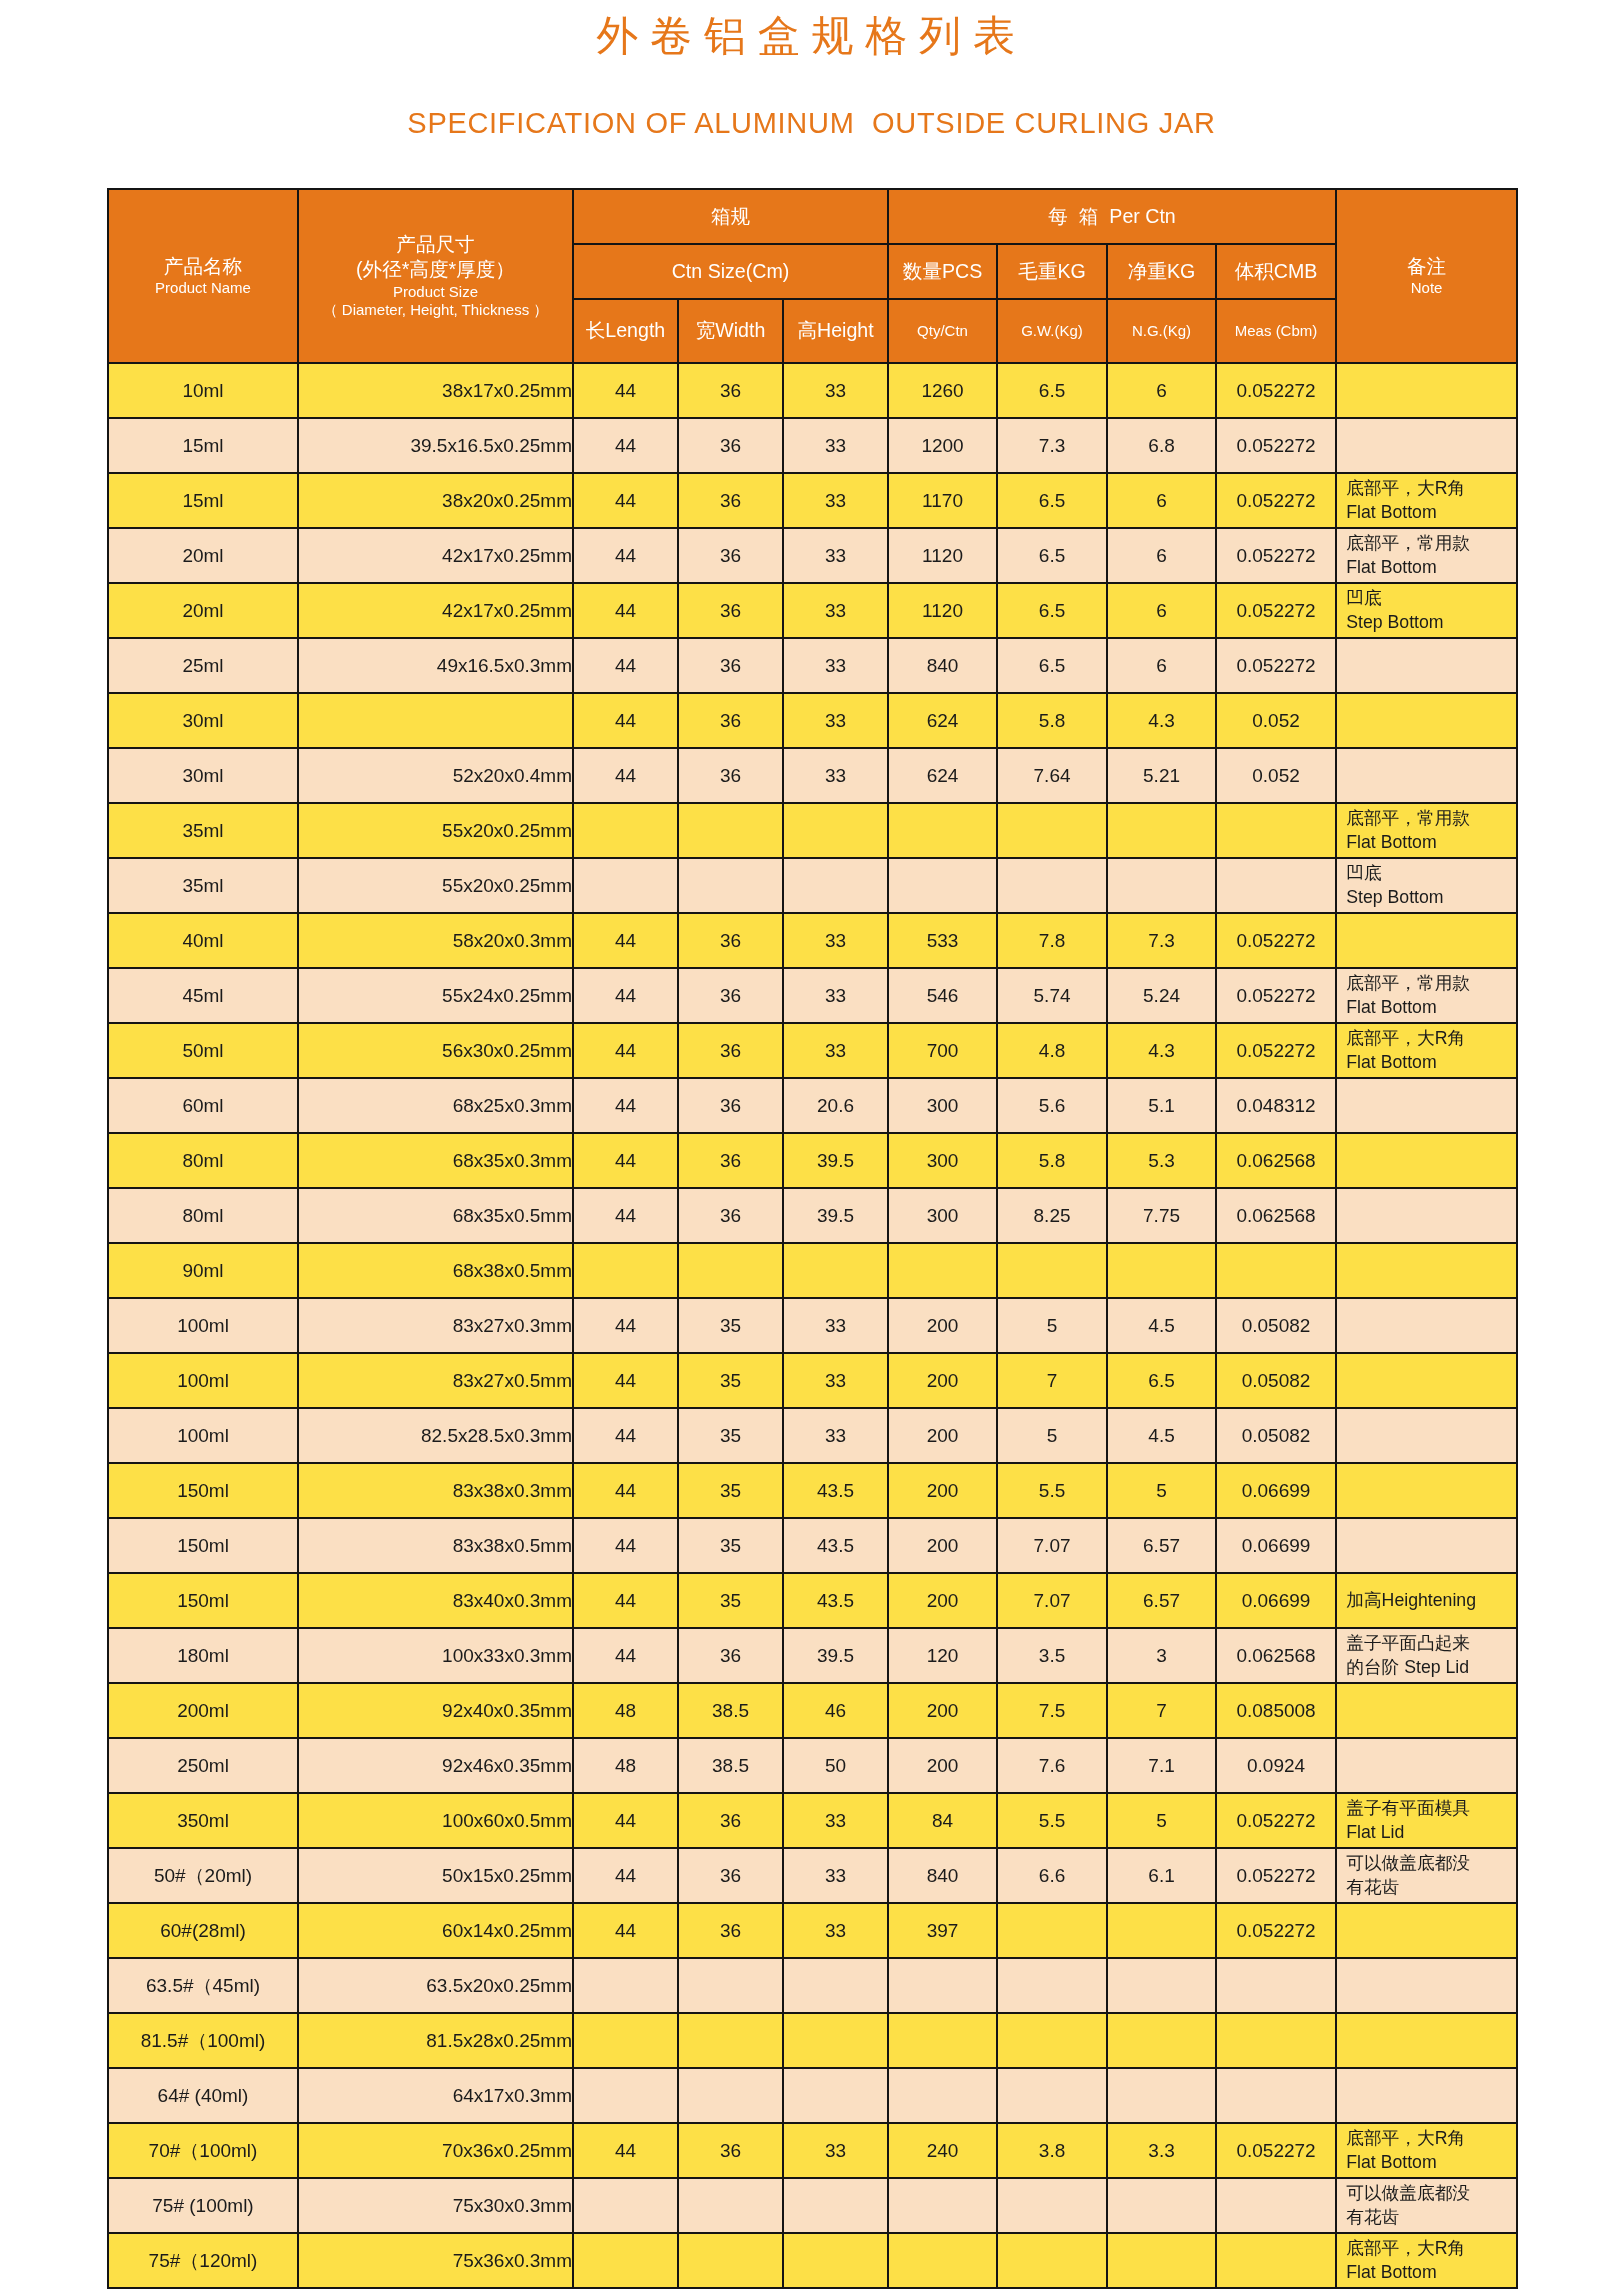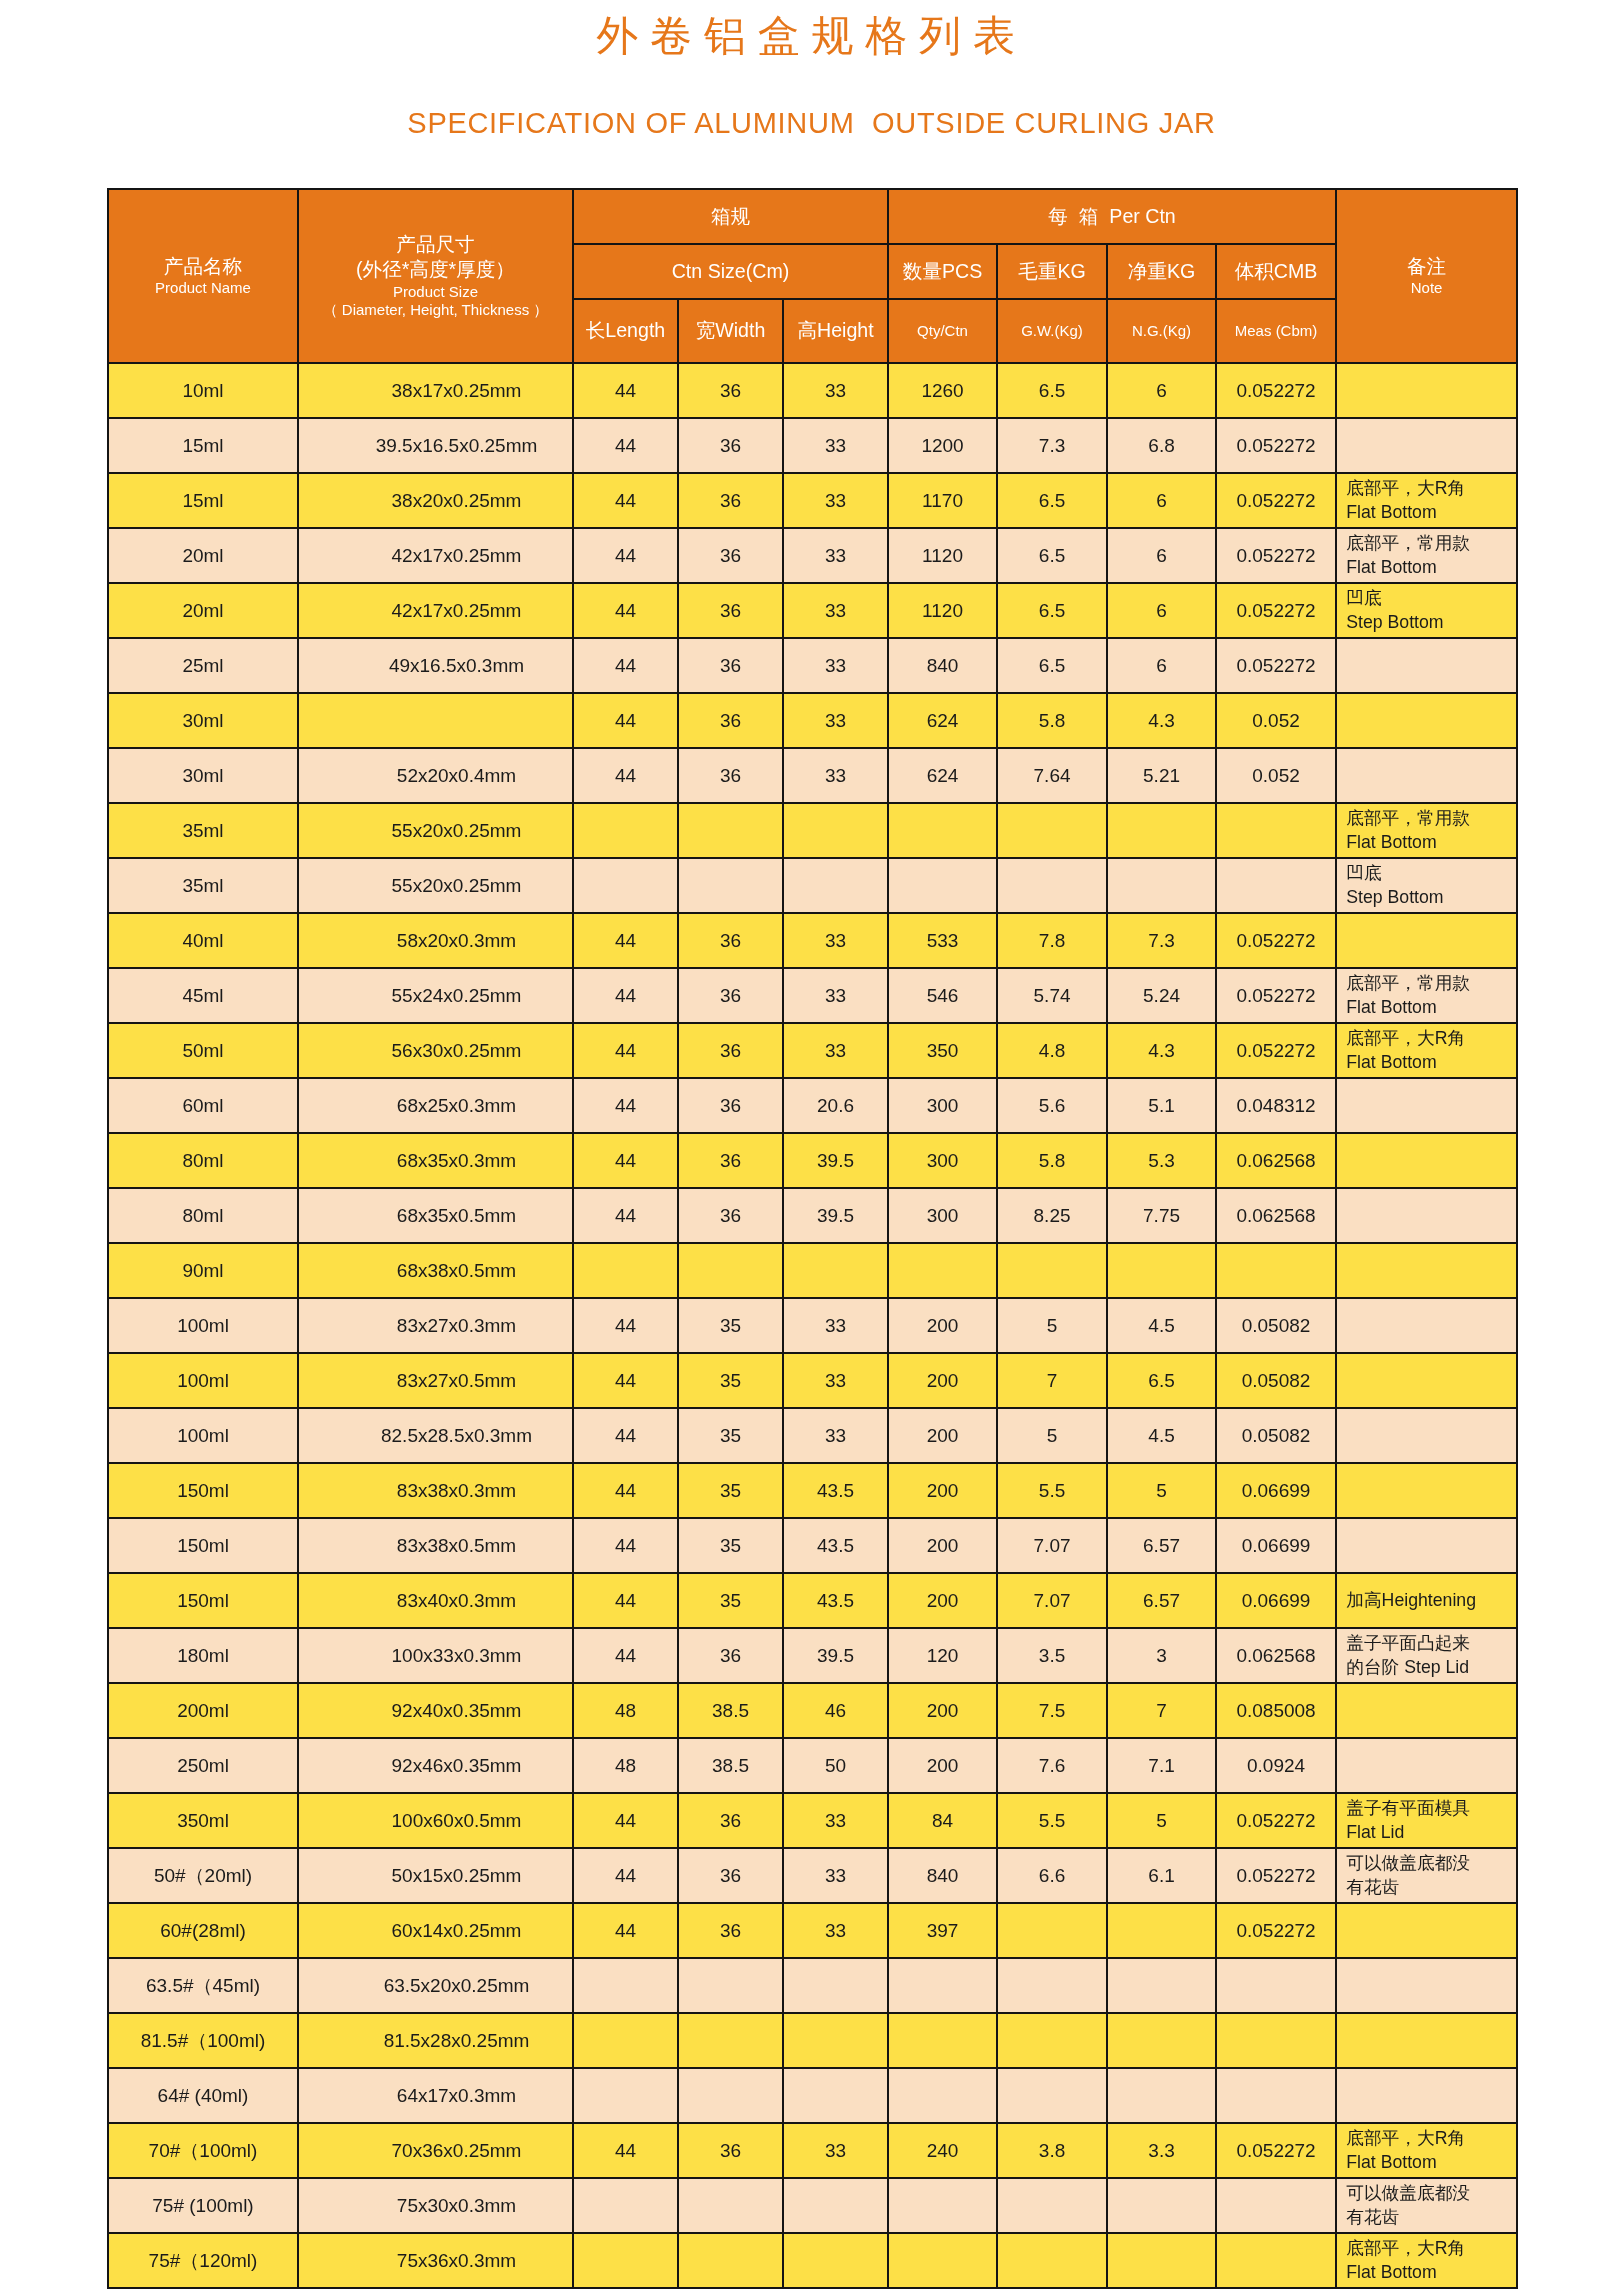--- a/index.html
+++ b/index.html
@@ -38,21 +38,21 @@
   }
   thead .sub{font-size:15px;line-height:1.25;}
   tr.h1{height:55px;}
   tr.h2{height:55px;}
   tr.h3{height:64px;}
   th.percnt{white-space:pre;}
   tbody tr{height:55px;background:#fde047;}
   tbody tr.alt{background:var(--row-alt);}
   td{font-size:19px;padding:0;}
   td.c0{text-align:center;white-space:nowrap;overflow:visible;}
-  td.c1{text-align:center;padding-left:42px;white-space:nowrap;}
+  td.c1{text-align:right;padding-left:42px;white-space:nowrap;}
   td.c2,td.c3,td.c4,td.c5,td.c6,td.c7,td.c8{text-align:center;}
   td.c9{
     text-align:left;padding-left:9.2px;padding-right:5.2px;
     font-size:17.7px;line-height:1.35;white-space:pre-line;
   }
 </style>
 </head>
 <body>
 
 <div class="title">外卷铝盒规格列表</div>
@@ -257,21 +257,21 @@
         <td class="c8">0.052272</td>
         <td class="c9">底部平，常用款
 Flat Bottom</td>
       </tr>
       <tr>
         <td class="c0">50ml</td>
         <td class="c1">56x30x0.25mm</td>
         <td class="c2">44</td>
         <td class="c3">36</td>
         <td class="c4">33</td>
-        <td class="c5">350</td>
+        <td class="c5">700</td>
         <td class="c6">4.8</td>
         <td class="c7">4.3</td>
         <td class="c8">0.052272</td>
         <td class="c9">底部平，大R角
 Flat Bottom</td>
       </tr>
       <tr class="alt">
         <td class="c0">60ml</td>
         <td class="c1">68x25x0.3mm</td>
         <td class="c2">44</td>

